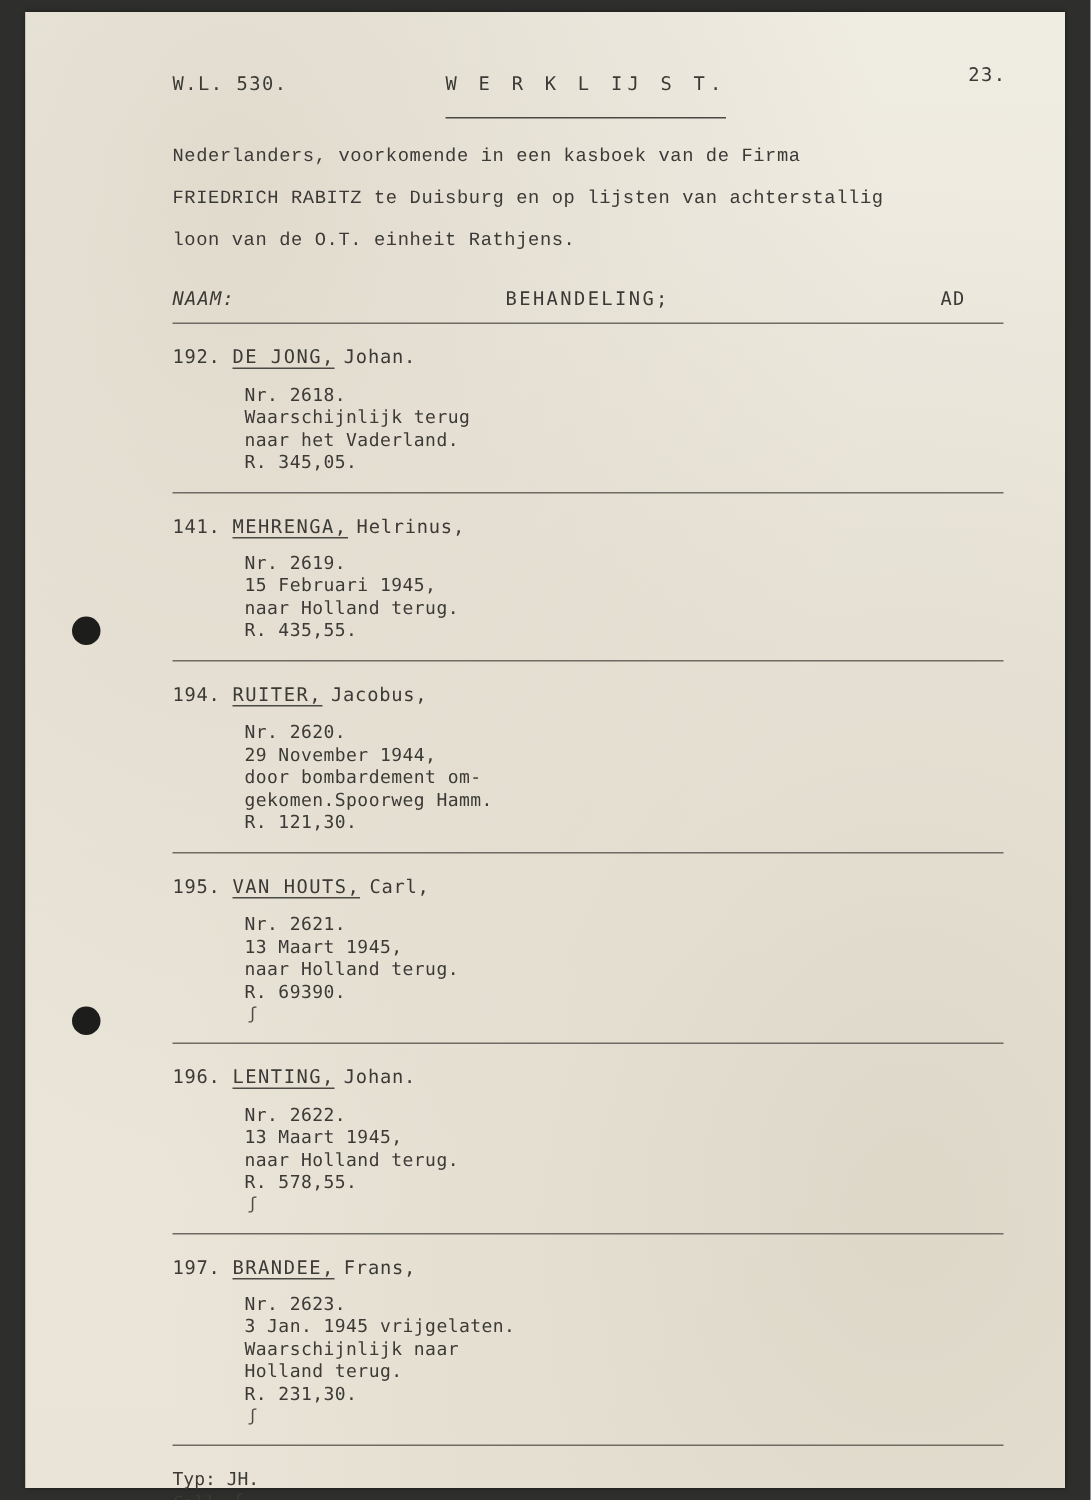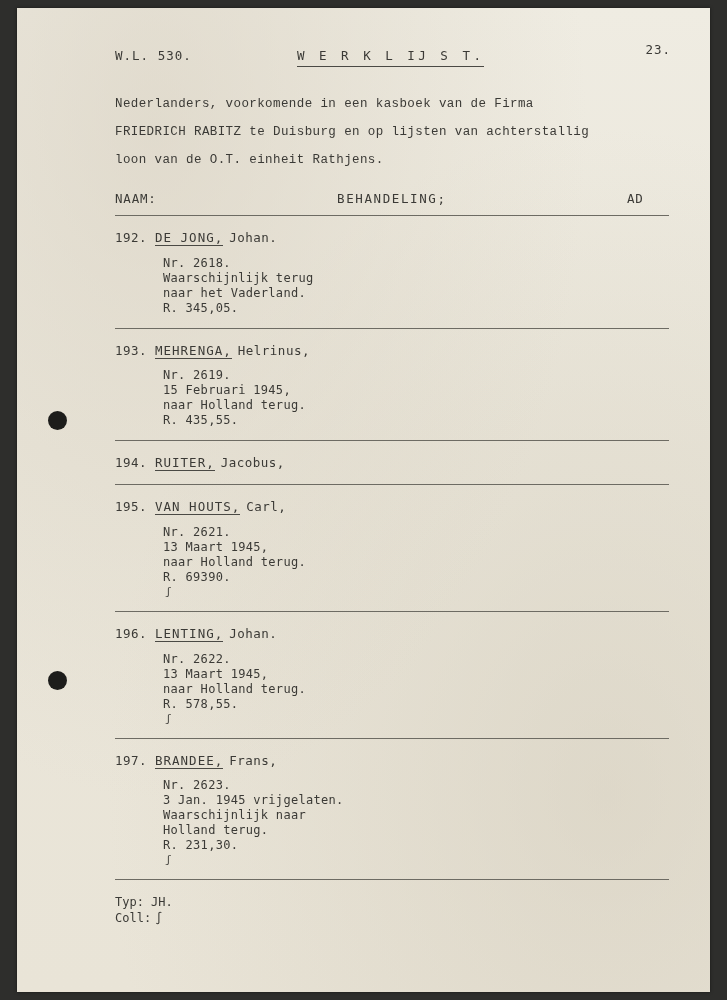--- a/index.html
+++ b/index.html
@@ -62,21 +62,21 @@
     left: 18px;
     top: 0;
     letter-spacing: 1px;
   }
   .doc-title {
     position: absolute;
     left: 200px;
     top: 0;
     letter-spacing: 3.5px;
     border-bottom: 1px solid #4a4944;
-    padding-bottom: 1px;
+    padding-bottom: 13px;
   }
   .page-no {
     position: absolute;
     right: 6px;
     top: -6px;
     letter-spacing: 1px;
   }
 
   .intro {
     margin-top: 22px;
@@ -88,21 +88,21 @@
     font-family: Liberation Mono, monospace;
   }
 
   .col-head {
     position: relative;
     margin-top: 22px;
     margin-left: 18px;
     height: 20px;
     letter-spacing: 0.8px;
   }
-  .col-head .c-naam { position: absolute; left: 0; }
+  .col-head .c-naam { position: absolute; left: 0; font-style: italic; }
   .col-head .c-beh { position: absolute; left: 222px; letter-spacing: 1.6px; }
   .col-head .c-ad { position: absolute; left: 512px; }
 
   .rule {
     height: 0;
     border-top: 1px solid #6d6b63;
     margin-left: 18px;
     margin-right: 8px;
   }
   .rule.top { margin-top: 4px; }
@@ -194,34 +194,41 @@
         <div>Nr. 2618.</div>
         <div>Waarschijnlijk terug</div>
         <div>naar het Vaderland.</div>
         <div>R. 345,05.</div>
       </div>
     </div>
     <div class="entry-rule"></div>
 
     <div class="entry">
       <div class="entry-head">
-        <span class="entry-num">193.</span><span class="entry-surname">MEHRENGA,</span><span class="entry-given">Helrinus,</span>
+        <span class="entry-num">141.</span><span class="entry-surname">MEHRENGA,</span><span class="entry-given">Helrinus,</span>
       </div>
       <div class="entry-body">
         <div>Nr. 2619.</div>
         <div>15 Februari 1945,</div>
         <div>naar Holland terug.</div>
         <div>R. 435,55.</div>
       </div>
     </div>
     <div class="entry-rule"></div>
 
     <div class="entry">
       <div class="entry-head">
         <span class="entry-num">194.</span><span class="entry-surname">RUITER,</span><span class="entry-given">Jacobus,</span>
+      </div>
+      <div class="entry-body">
+        <div>Nr. 2620.</div>
+        <div>29 November 1944,</div>
+        <div>door bombardement om-</div>
+        <div>gekomen.Spoorweg Hamm.</div>
+        <div>R. 121,30.</div>
       </div>
     </div>
     <div class="entry-rule"></div>
 
     <div class="entry">
       <div class="entry-head">
         <span class="entry-num">195.</span><span class="entry-surname">VAN HOUTS,</span><span class="entry-given">Carl,</span>
       </div>
       <div class="entry-body">
         <div>Nr. 2621.</div>

